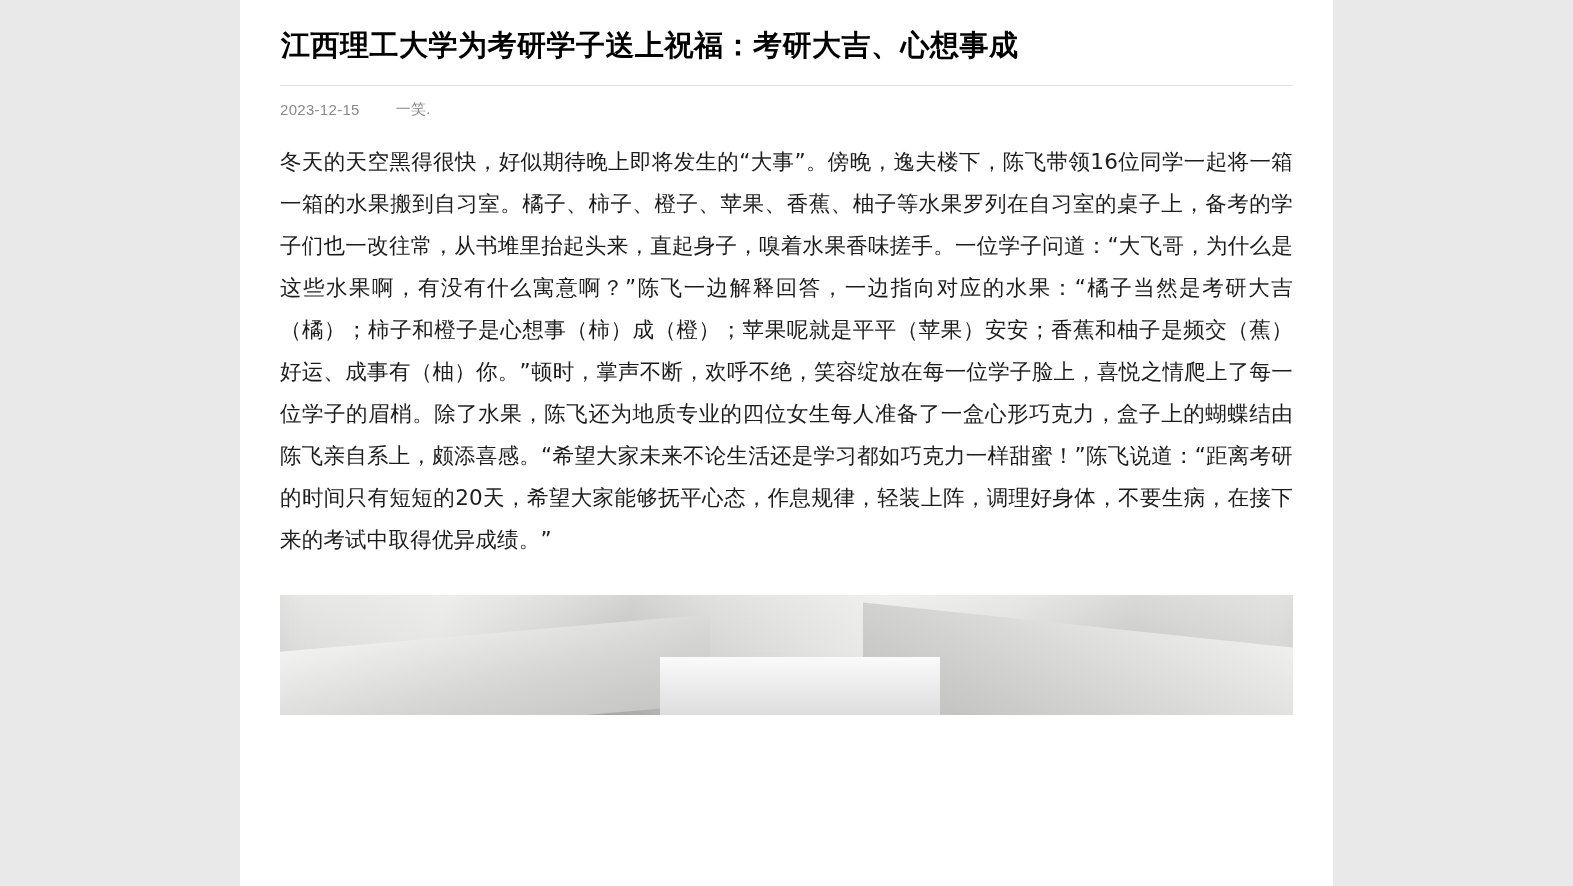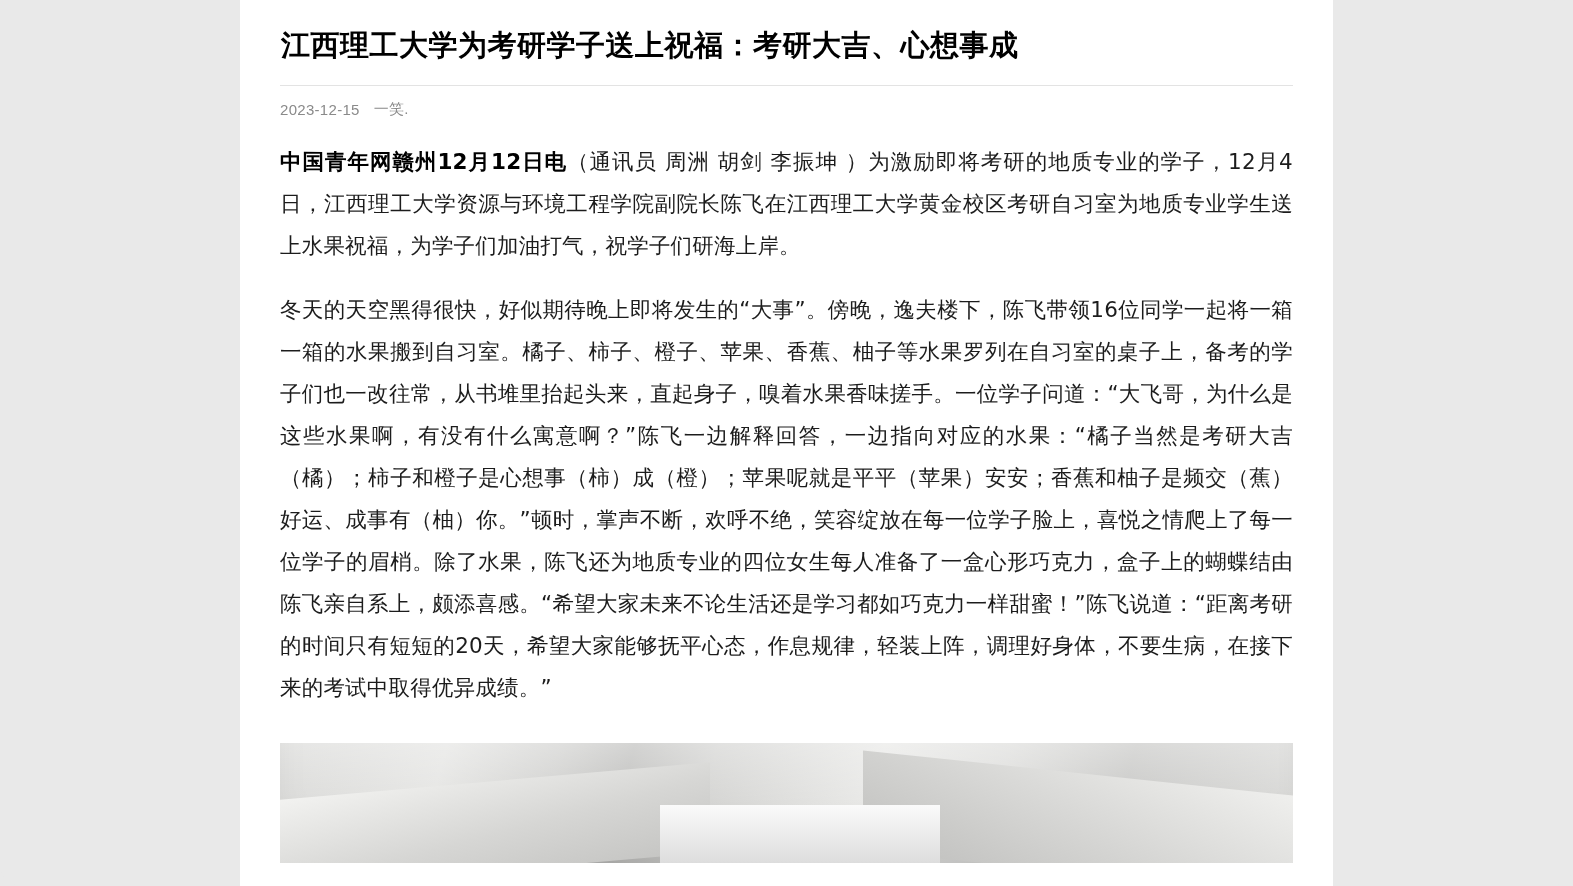--- a/index.html
+++ b/index.html
@@ -42,21 +42,21 @@
     letter-spacing: 0.5px;
     margin: 0 0 20px 0;
     padding: 0 0 0 1px;
   }
   .meta-row {
     border-top: 1px solid #e3e3e3;
     padding-top: 14px;
     margin-bottom: 22px;
     display: flex;
     align-items: center;
-    gap: 14px;
+    gap: 36px;
     font-size: 15px;
     color: #8a8a8a;
     letter-spacing: 0.3px;
   }
   .meta-date, .meta-author {
     font-size: 15px;
     color: #8a8a8a;
   }
   .para {
     font-size: 21.5px;
@@ -115,21 +115,20 @@
   <div class="sheet">
     <div class="article">
 
       <h1 class="title">江西理工大学为考研学子送上祝福：考研大吉、心想事成</h1>
 
       <div class="meta-row">
         <span class="meta-date">2023-12-15</span>
         <span class="meta-author">一笑.</span>
       </div>
 
-      <p class="para"><span class="lead-strong">中国青年网赣州12月12日电</span><span>（通讯员 周洲 胡剑 李振坤 ）为激励即将考研的地质专业的学子，12月4日，江西理工大学资源与环境工程学院副院长陈飞在江西理工大学黄金校区考研自习室为地质专业学生送上水果祝福，为学子们加油打气，祝学子们研海上岸。</span></p>
 
       <p class="para">冬天的天空黑得很快，好似期待晚上即将发生的“大事”。傍晚，逸夫楼下，陈飞带领16位同学一起将一箱一箱的水果搬到自习室。橘子、柿子、橙子、苹果、香蕉、柚子等水果罗列在自习室的桌子上，备考的学子们也一改往常，从书堆里抬起头来，直起身子，嗅着水果香味搓手。一位学子问道：“大飞哥，为什么是这些水果啊，有没有什么寓意啊？”陈飞一边解释回答，一边指向对应的水果：“橘子当然是考研大吉（橘）；柿子和橙子是心想事（柿）成（橙）；苹果呢就是平平（苹果）安安；香蕉和柚子是频交（蕉）好运、成事有（柚）你。”顿时，掌声不断，欢呼不绝，笑容绽放在每一位学子脸上，喜悦之情爬上了每一位学子的眉梢。除了水果，陈飞还为地质专业的四位女生每人准备了一盒心形巧克力，盒子上的蝴蝶结由陈飞亲自系上，颇添喜感。“希望大家未来不论生活还是学习都如巧克力一样甜蜜！”陈飞说道：“距离考研的时间只有短短的20天，希望大家能够抚平心态，作息规律，轻装上阵，调理好身体，不要生病，在接下来的考试中取得优异成绩。”</p>
 
       <div class="figure">
         <div class="photo">
           <div class="edge-a"></div>
           <div class="edge-b"></div>
           <div class="edge-c"></div>
         </div>
       </div>

